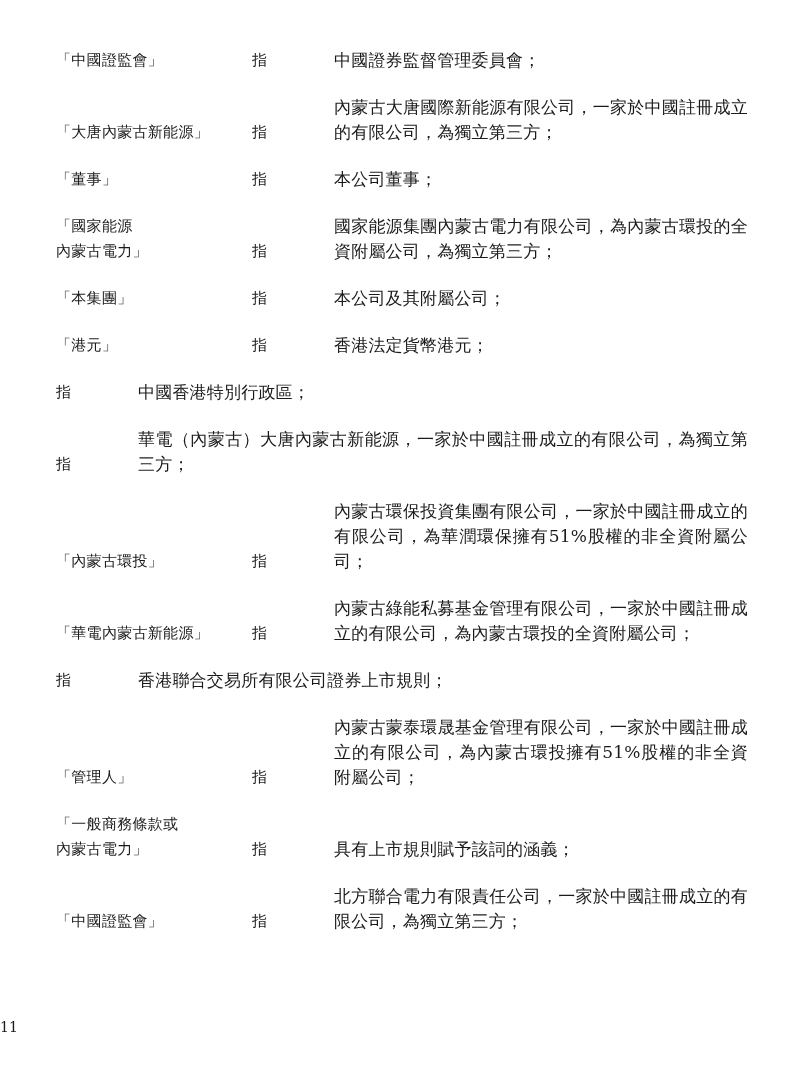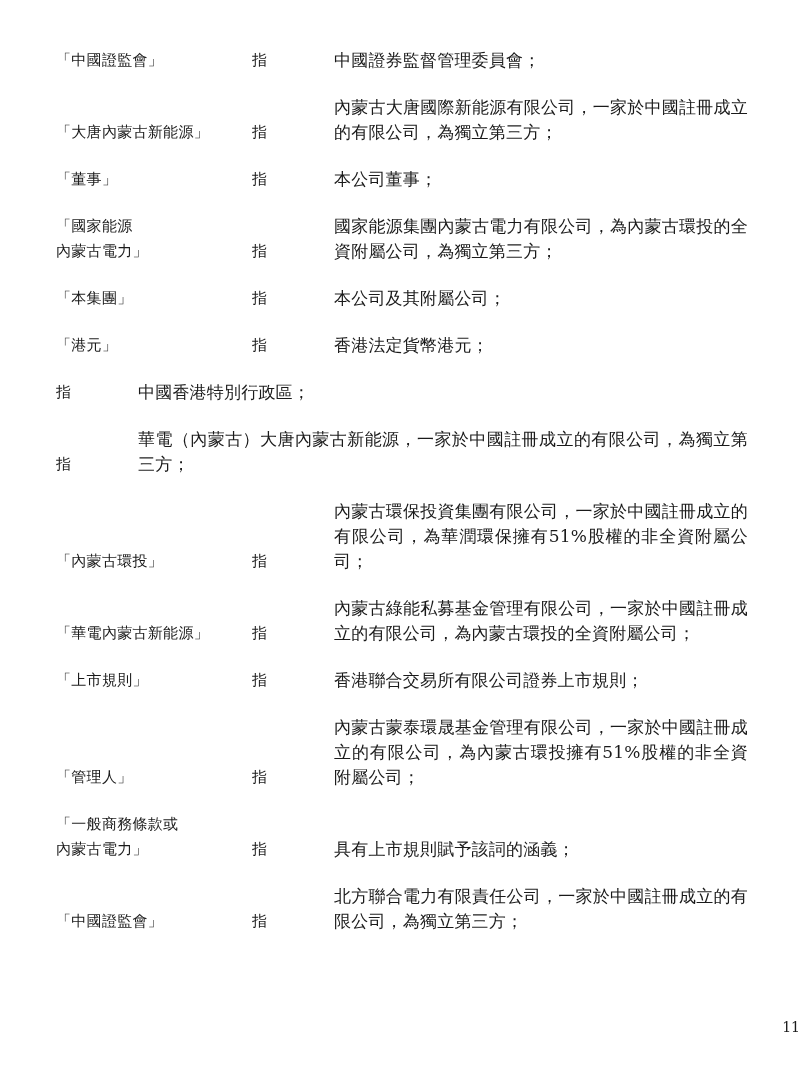--- a/index.html
+++ b/index.html
@@ -49,21 +49,21 @@
     letter-spacing: 0.2px;
     text-align: justify;
     text-justify: inter-ideograph;
     white-space: pre-line;
   }
   .page-number {
     position: absolute;
     left: 0;
     right: 0;
     bottom: 30px;
-    text-align: right;
+    text-align: left;
     font-size: 14px;
     font-family: "DejaVu Serif", "Liberation Serif", serif;
     color: #1a1a1a;
   }
 </style>
 </head>
 <body>
 
 <div class="page">
   <div class="glossary">
@@ -121,21 +121,20 @@
       <div class="def">內蒙古環保投資集團有限公司，一家於中國註冊成立的有限公司，為華潤環保擁有51%股權的非全資附屬公司；</div>
     </div>
 
     <div class="row">
       <div class="term">「華電內蒙古新能源」</div>
       <div class="means">指</div>
       <div class="def">內蒙古綠能私募基金管理有限公司，一家於中國註冊成立的有限公司，為內蒙古環投的全資附屬公司；</div>
     </div>
 
     <div class="row">
-      <div class="term">「上市規則」</div>
       <div class="means">指</div>
       <div class="def">香港聯合交易所有限公司證券上市規則；</div>
     </div>
 
     <div class="row">
       <div class="term">「管理人」</div>
       <div class="means">指</div>
       <div class="def">內蒙古蒙泰環晟基金管理有限公司，一家於中國註冊成立的有限公司，為內蒙古環投擁有51%股權的非全資附屬公司；</div>
     </div>
 

